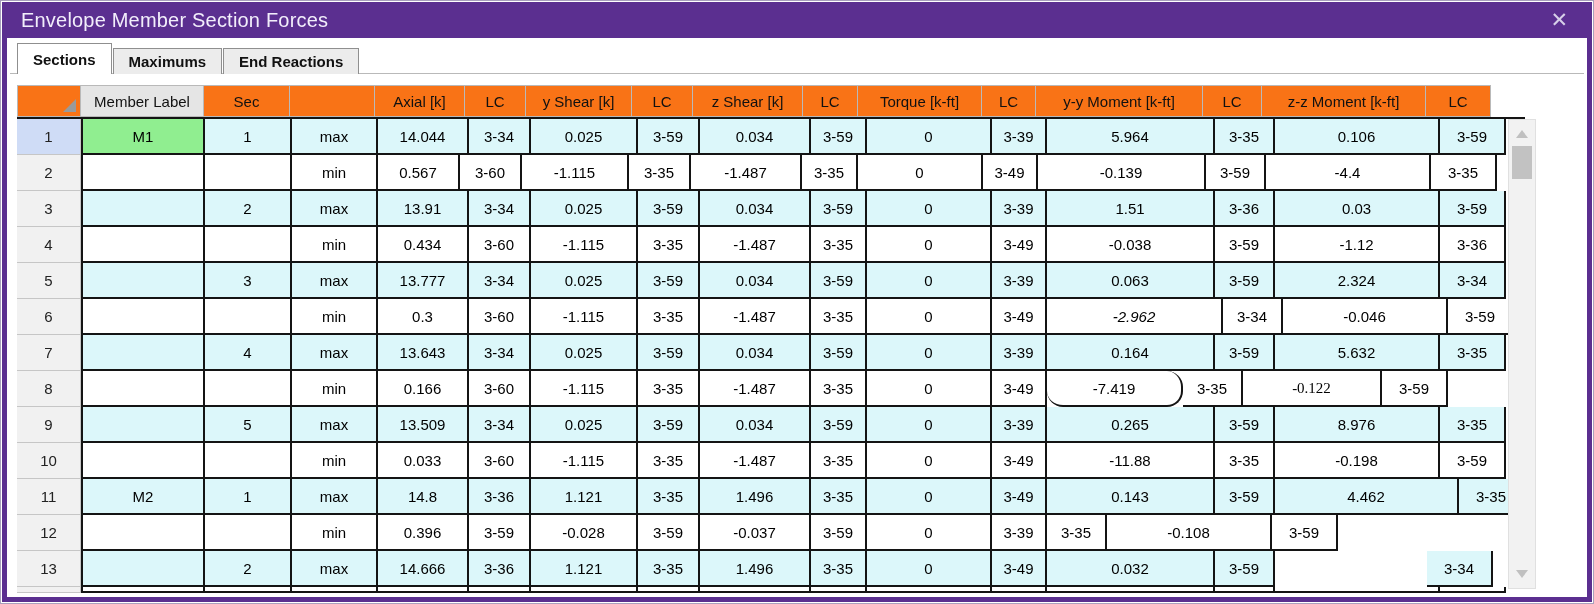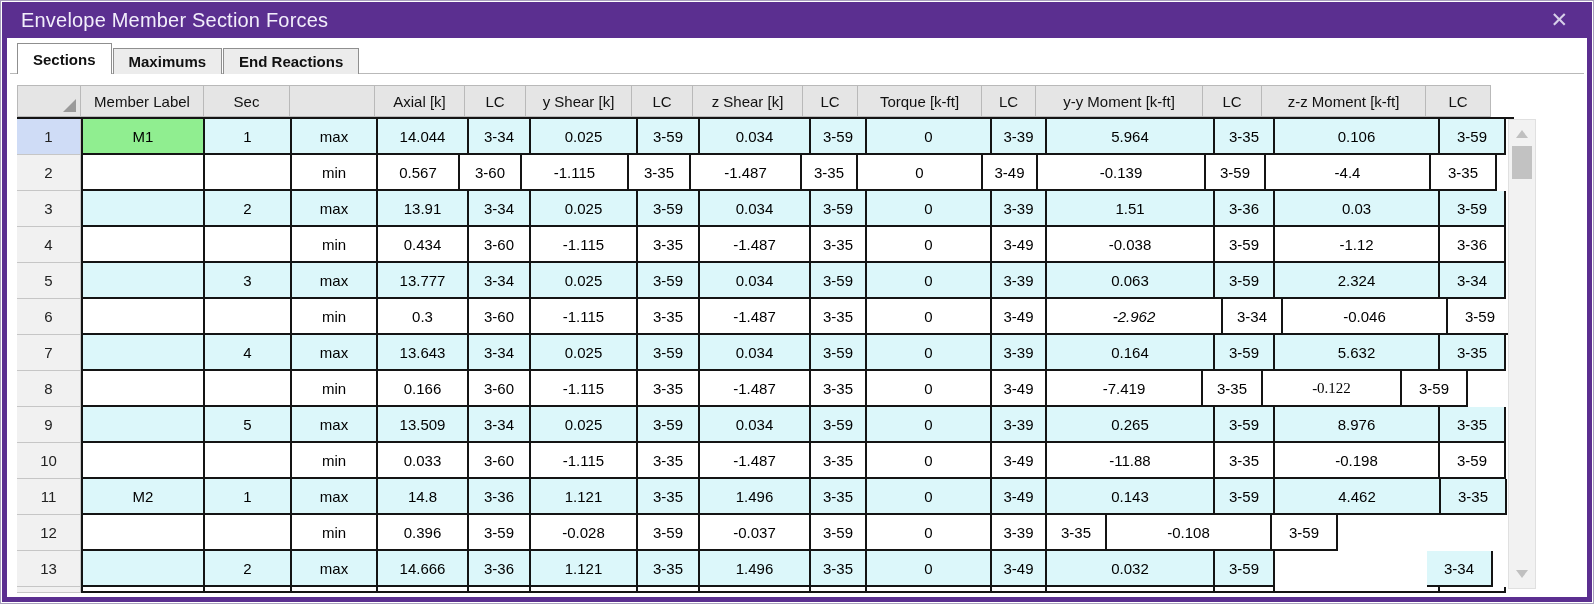--- a/index.html
+++ b/index.html
@@ -19,21 +19,21 @@
   .tabstrip { position:absolute; left:16px; top:42px; height:31px; display:flex; align-items:flex-end; z-index:10; }
   .tab { display:flex; align-items:center; justify-content:center; padding:0 15px; height:26px;
          background:#ececec; border:1px solid #8f8f8f; border-bottom:none; margin-right:1px;
          font-size:15px; font-weight:700; color:#111; white-space:nowrap; }
   .tab.active { background:#ffffff; height:31px; position:relative; z-index:12; }
   .tabline { position:absolute; left:9px; right:9px; top:72px; height:1px; background:#b9b9b9; z-index:5; }
 
   
   .grid { position:absolute; left:16px; top:84px; z-index:8; }
   .header-row { display:flex; height:32px; }
-  .hcell { display:flex; align-items:center; justify-content:center; background:#e5e5e5;
+  .hcell { display:flex; align-items:center; justify-content:center; background:#f97316;
            border:1px solid #b9b9b9; margin-left:-1px; font-size:15px; color:#111;
            position:relative; white-space:nowrap; }
   .hcell:first-child { margin-left:0; }
   .hcell.hsel { background:#e5e5e5; }
   .tri { position:absolute; right:4px; bottom:4px; width:0; height:0;
          border-bottom:13px solid #9a9a9a; border-left:13px solid transparent; }
 
   .rowsbox { overflow:hidden; border-top:2px solid #141414; }
   .row { display:flex; height:36px; }
   .row.partial { height:6px; }
@@ -227,21 +227,21 @@
           <div class="cell white" style="width: 87px;"></div>
           <div class="cell white" style="width: 86px;">min</div>
           <div class="cell white" style="width: 91px;">0.166</div>
           <div class="cell white" style="width: 62px;">3-60</div>
           <div class="cell white" style="width: 107px;">-1.115</div>
           <div class="cell white" style="width: 62px;">3-35</div>
           <div class="cell white" style="width: 111px;">-1.487</div>
           <div class="cell white" style="width: 56px;">3-35</div>
           <div class="cell white" style="width: 125px;">0</div>
           <div class="cell white" style="width: 55px;">3-49</div>
-          <div class="cell white" style="width: 156px;">-7.419</div>
+          <div class="cell white" style="width: 136px; border-radius: 16px;">-7.419</div>
           <div class="cell white" style="width: 60px;">3-35</div>
           <div class="cell white" style="width: 139px; font-family: Liberation Serif, serif;">-0.122</div>
           <div class="cell white" style="width: 66px;">3-59</div>
         </div>
         <div class="row">
           <div class="rnum">9</div>
           <div class="cell cyan first" style="width: 124px;"></div>
           <div class="cell cyan" style="width: 87px;">5</div>
           <div class="cell cyan" style="width: 86px;">max</div>
           <div class="cell cyan" style="width: 91px;">13.509</div>
@@ -283,21 +283,21 @@
           <div class="cell cyan" style="width: 91px;">14.8</div>
           <div class="cell cyan" style="width: 62px;">3-36</div>
           <div class="cell cyan" style="width: 107px;">1.121</div>
           <div class="cell cyan" style="width: 62px;">3-35</div>
           <div class="cell cyan" style="width: 111px;">1.496</div>
           <div class="cell cyan" style="width: 56px;">3-35</div>
           <div class="cell cyan" style="width: 125px;">0</div>
           <div class="cell cyan" style="width: 55px;">3-49</div>
           <div class="cell cyan" style="width: 168px;">0.143</div>
           <div class="cell cyan" style="width: 60px;">3-59</div>
-          <div class="cell cyan" style="width: 166px;">4.462</div>
+          <div class="cell cyan" style="width: 184px;">4.462</div>
           <div class="cell cyan" style="width: 66px;">3-35</div>
         </div>
         <div class="row">
           <div class="rnum">12</div>
           <div class="cell white first" style="width: 124px;"></div>
           <div class="cell white" style="width: 87px;"></div>
           <div class="cell white" style="width: 86px;">min</div>
           <div class="cell white" style="width: 91px;">0.396</div>
           <div class="cell white" style="width: 62px;">3-59</div>
           <div class="cell white" style="width: 107px;">-0.028</div>

